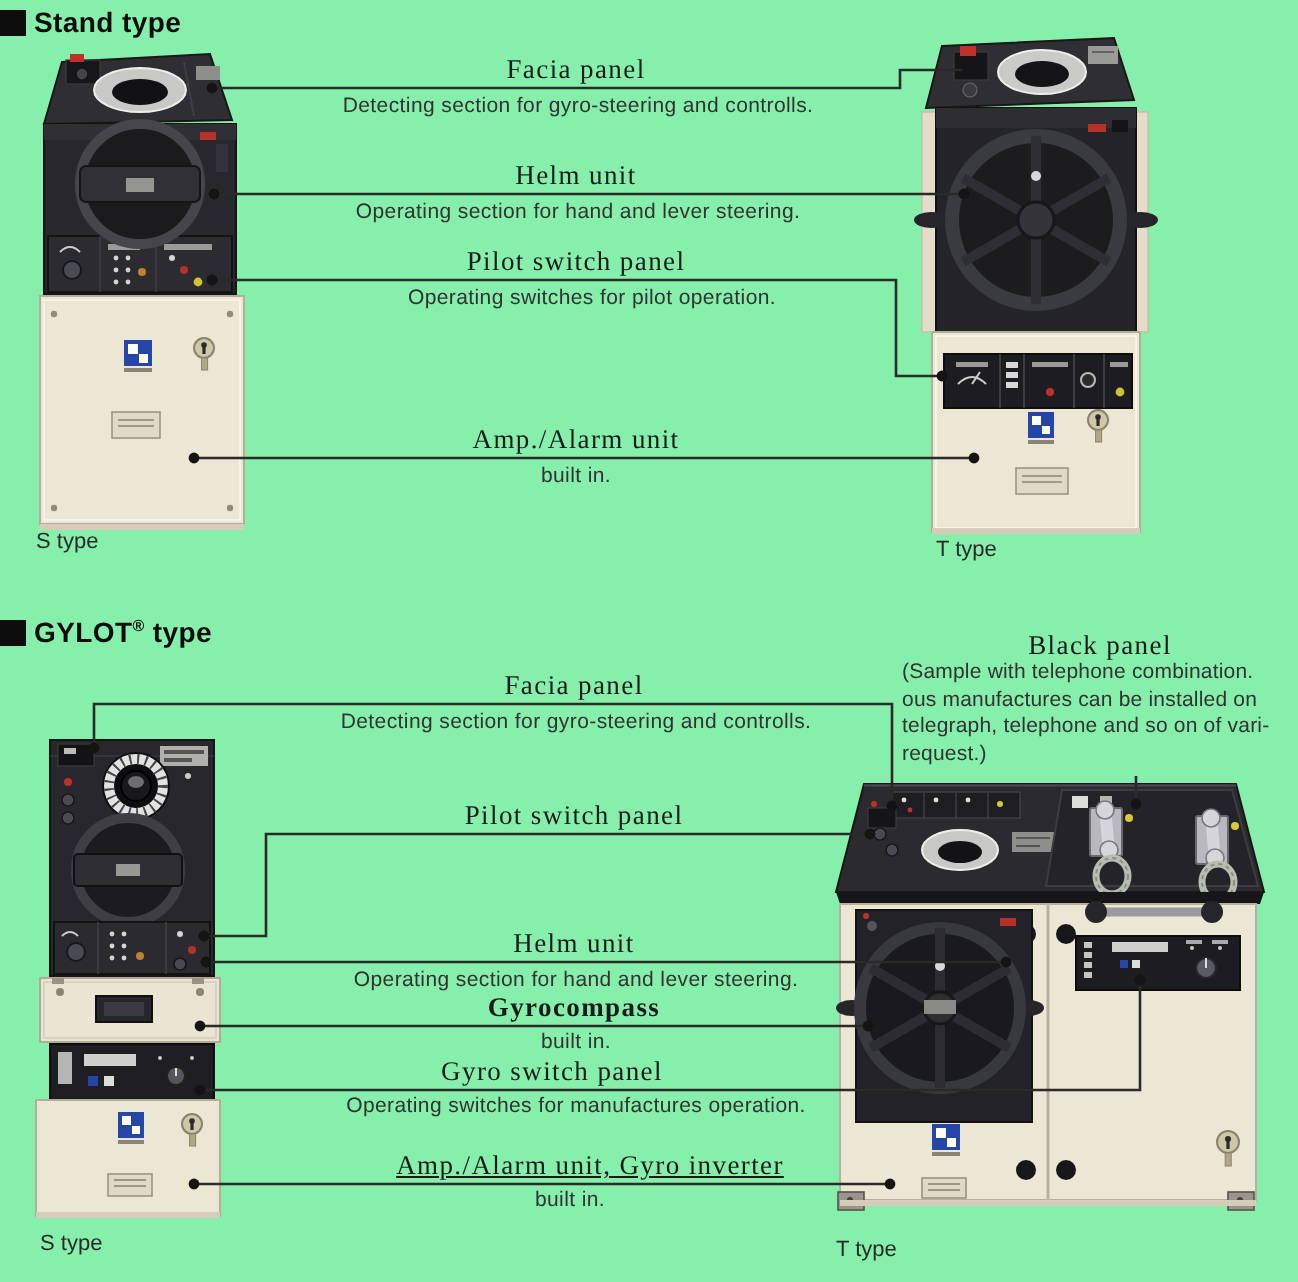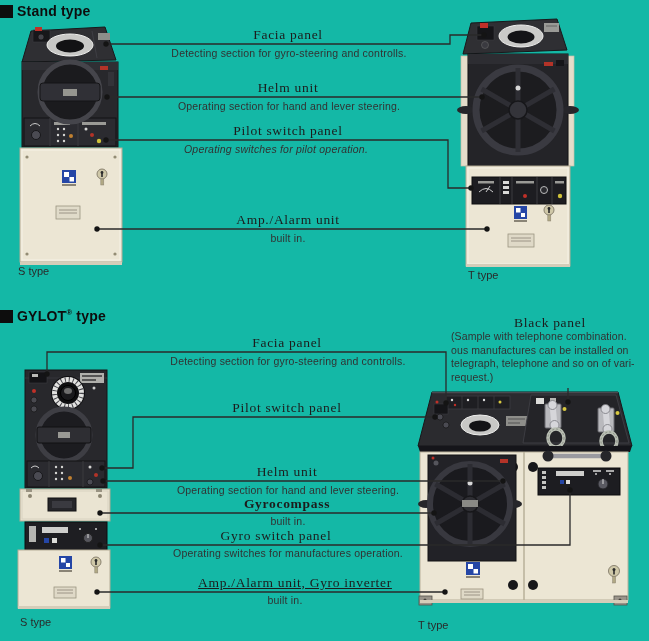--- a/index.html
+++ b/index.html
@@ -1,16 +1,16 @@
 <!DOCTYPE html>
 <html><head>
 <meta charset="utf-8">
 <style>
   html,body{margin:0;padding:0;background:#ffffff;}
-  .page{position:relative;width:649px;height:641px;background:#14b8a6;overflow:hidden;
+  .page{position:relative;width:649px;height:641px;background:#86efac;overflow:hidden;
         font-family:"Liberation Sans",sans-serif;}
   .art{position:absolute;left:0;top:0;}
   .section-header{position:absolute;display:flex;align-items:center;gap:4px;
         font:bold 14px "Liberation Sans",sans-serif;color:#0d0d0d;letter-spacing:.2px;}
   .sq{width:13px;height:13px;background:#0d0d0d;display:inline-block;}
   .reg{font-size:8px;vertical-align:super;font-weight:bold;}
   .t-title{position:absolute;transform:translateX(-50%);white-space:nowrap;
         font:13.5px "Liberation Serif",serif;letter-spacing:.7px;color:#1c1c1c;}
   .t-desc{position:absolute;transform:translateX(-50%);white-space:nowrap;
         font:10.5px "Liberation Sans",sans-serif;letter-spacing:.2px;color:#323232;}
@@ -389,21 +389,21 @@
   <div class="section-header" style="left:0;top:3px;">
     <span class="sq"></span>
     <span>Stand type</span>
   </div>
 
   <div class="t-title" style="left:288px;top:27px;">Facia panel</div>
   <div class="t-desc" style="left:289px;top:47px;">Detecting section for gyro-steering and controlls.</div>
   <div class="t-title" style="left:288px;top:80px;">Helm unit</div>
   <div class="t-desc" style="left:289px;top:100px;">Operating section for hand and lever steering.</div>
   <div class="t-title" style="left:288px;top:123px;">Pilot switch panel</div>
-  <div class="t-desc" style="left:276px;top:143px;font-style:italic;">Operating switches for pilot operation.</div>
+  <div class="t-desc" style="left:296px;top:143px;">Operating switches for pilot operation.</div>
   <div class="t-title" style="left:288px;top:212px;">Amp./Alarm unit</div>
   <div class="t-desc" style="left:288px;top:232px;">built in.</div>
 
   <div class="caption" style="left:18px;top:265px;">S type</div>
   <div class="caption" style="left:468px;top:269px;">T type</div>
 
   <div class="section-header" style="left:0;top:308px;justify-content:space-between;">
     <span class="sq"></span>
     <span><span>GYLOT</span><span class="reg">®</span></span>
     <span>type</span>

